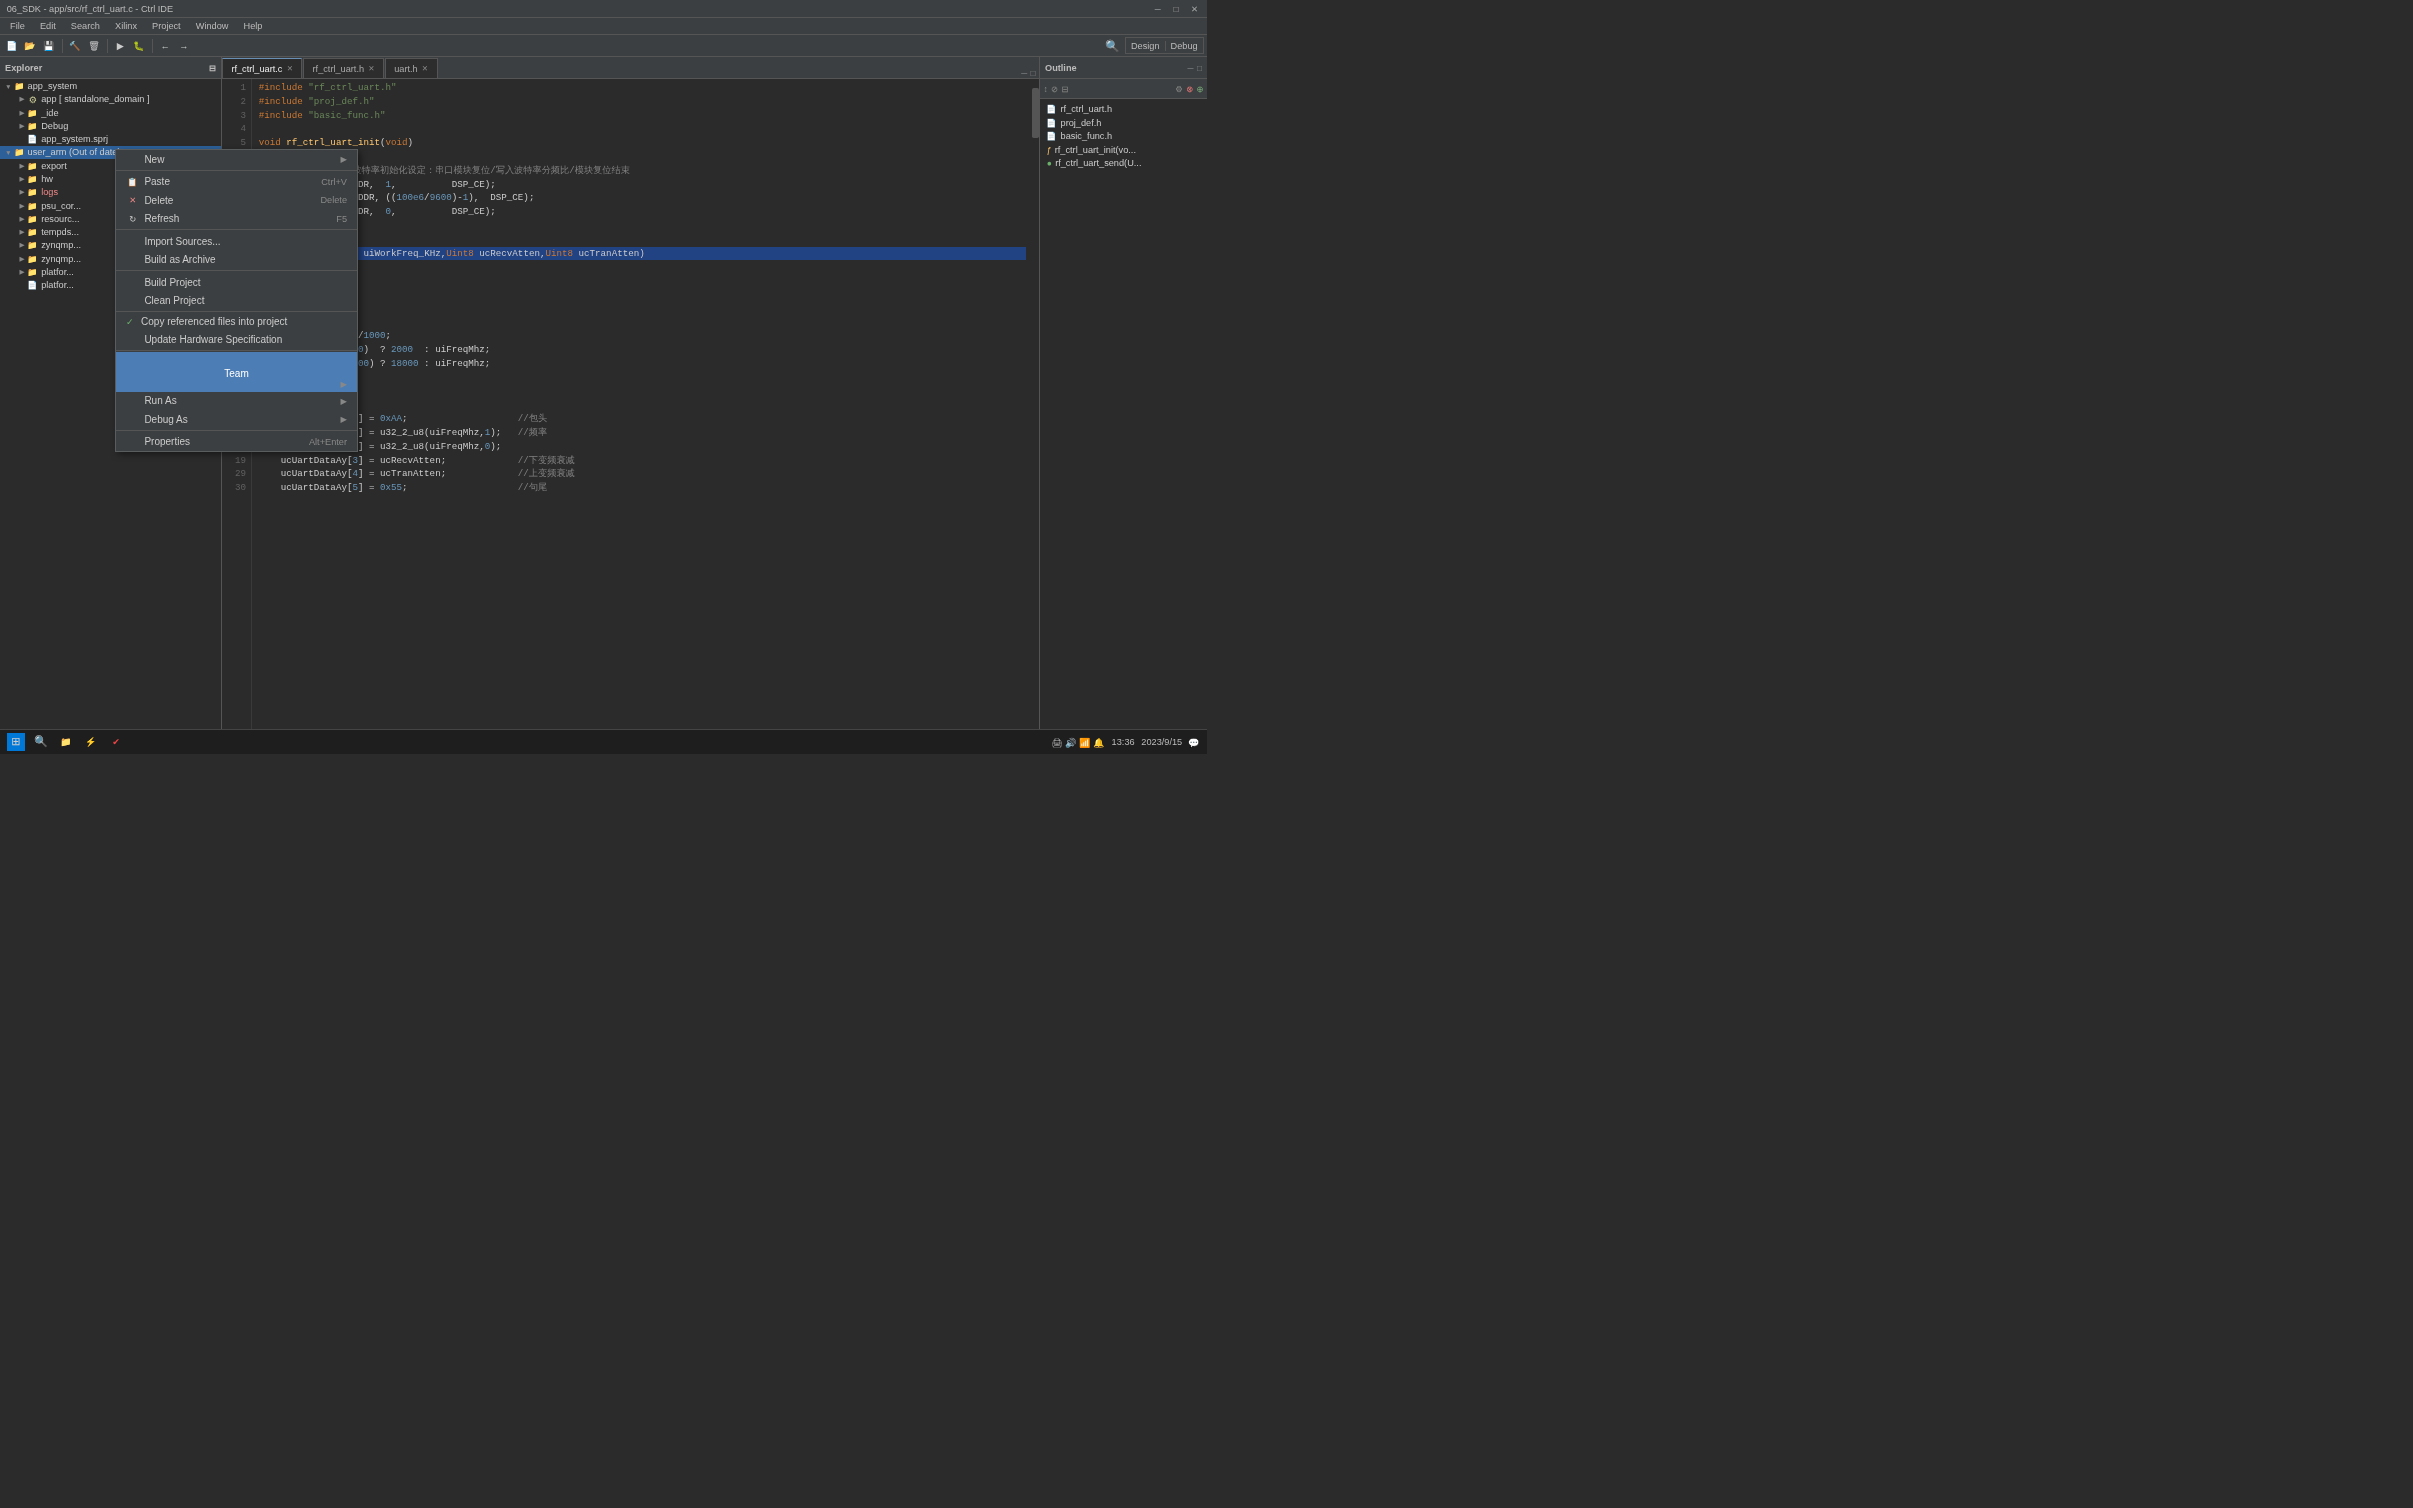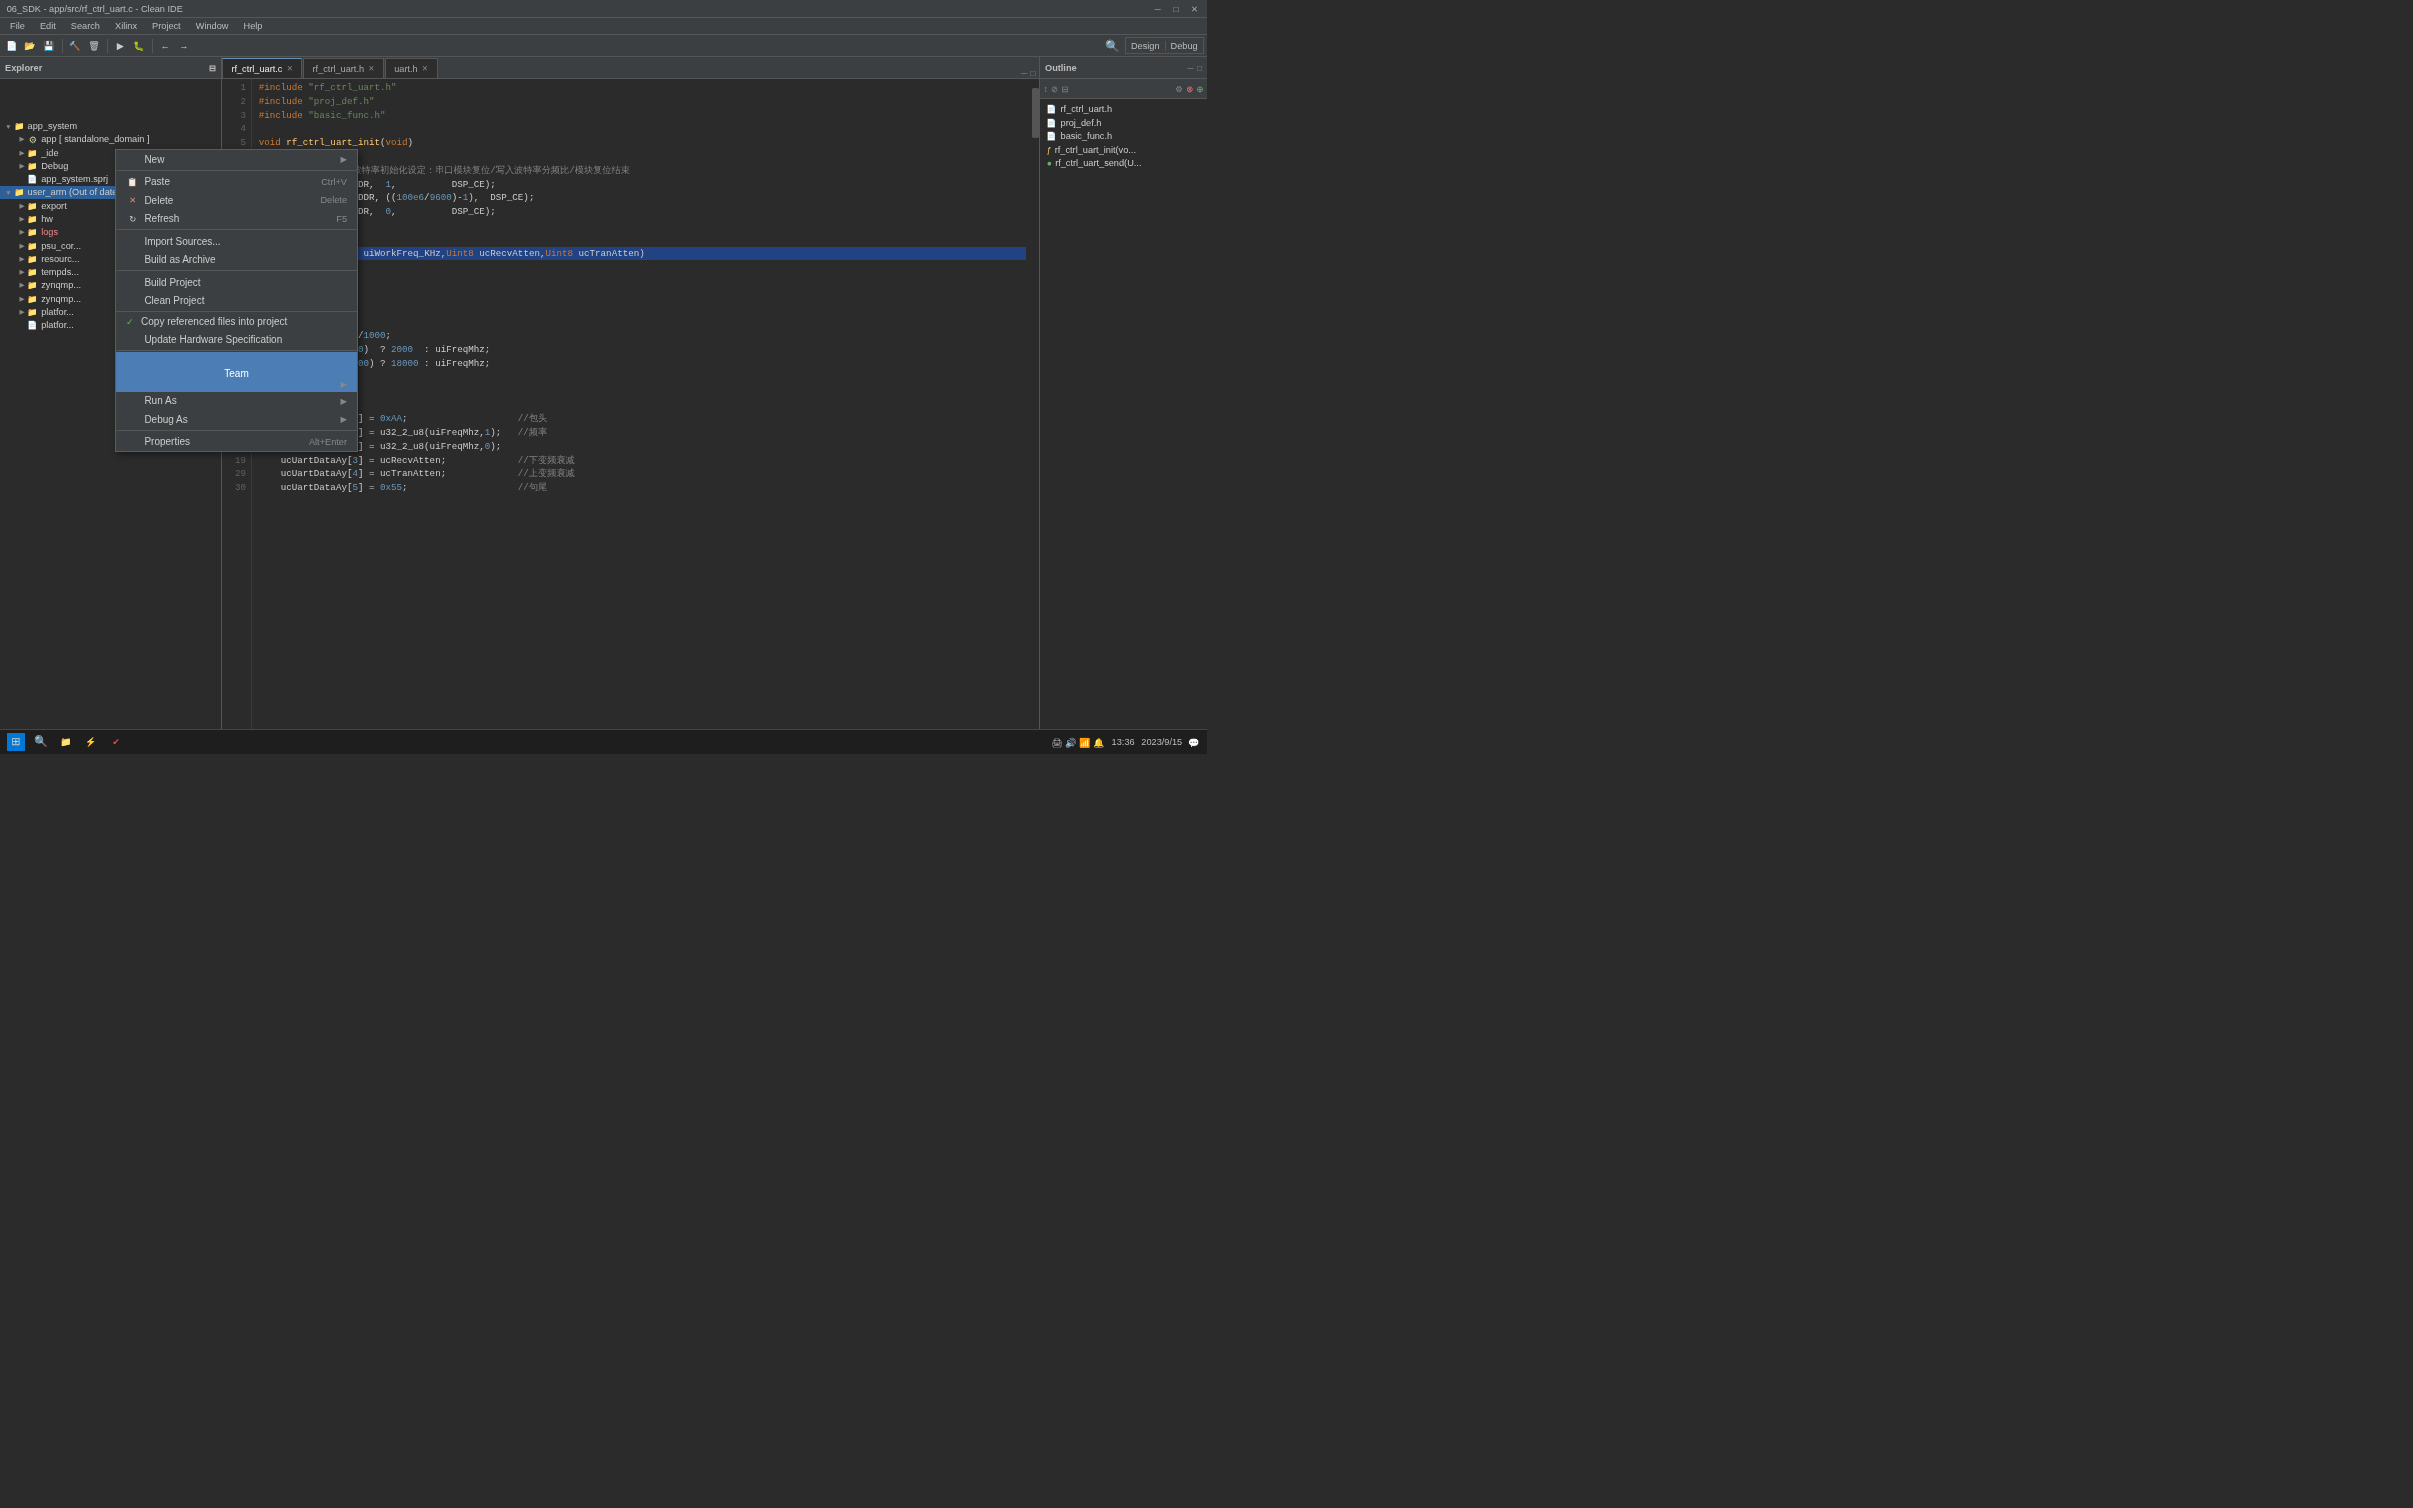--- a/index.html
+++ b/index.html
@@ -80,21 +80,20 @@
     }
 
     
     #explorer {
       width: 222px;
       background: #2b2b2b;
       border-right: 0.8px solid #555;
       display: flex;
       flex-direction: column;
       overflow: hidden;
-      gap: 40px;
     }
     #explorer-header {
       height: 22px;
       background: #3c3f41;
       display: flex;
       align-items: center;
       padding: 0 5px;
       font-size: 9.2px;
       font-weight: bold;
       color: #bbb;
@@ -370,21 +369,21 @@
       width: 6.7px;
       height: 50px;
       background: #555;
       border-radius: 1.7px;
     }
   </style>
 </head>
 <body>
 
 <div id="title-bar">
-  <span class="title-text">06_SDK - app/src/rf_ctrl_uart.c - Clean IDE</span>
+  <span class="title-text">06_SDK - app/src/rf_ctrl_uart.c - Ctrl IDE</span>
   <div class="win-controls">
     <div class="win-btn">─</div>
     <div class="win-btn">□</div>
     <div class="win-btn">✕</div>
   </div>
 </div>
 
 <div id="menu-bar">
   <div class="menu-item">File</div>
   <div class="menu-item">Edit</div>

